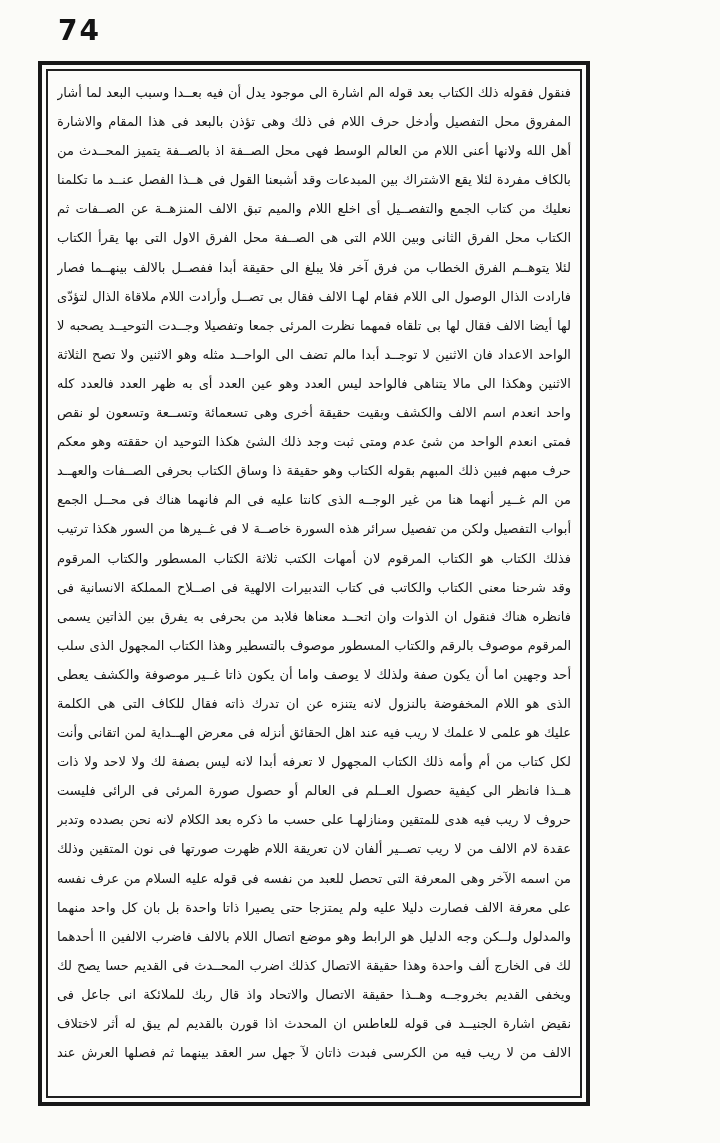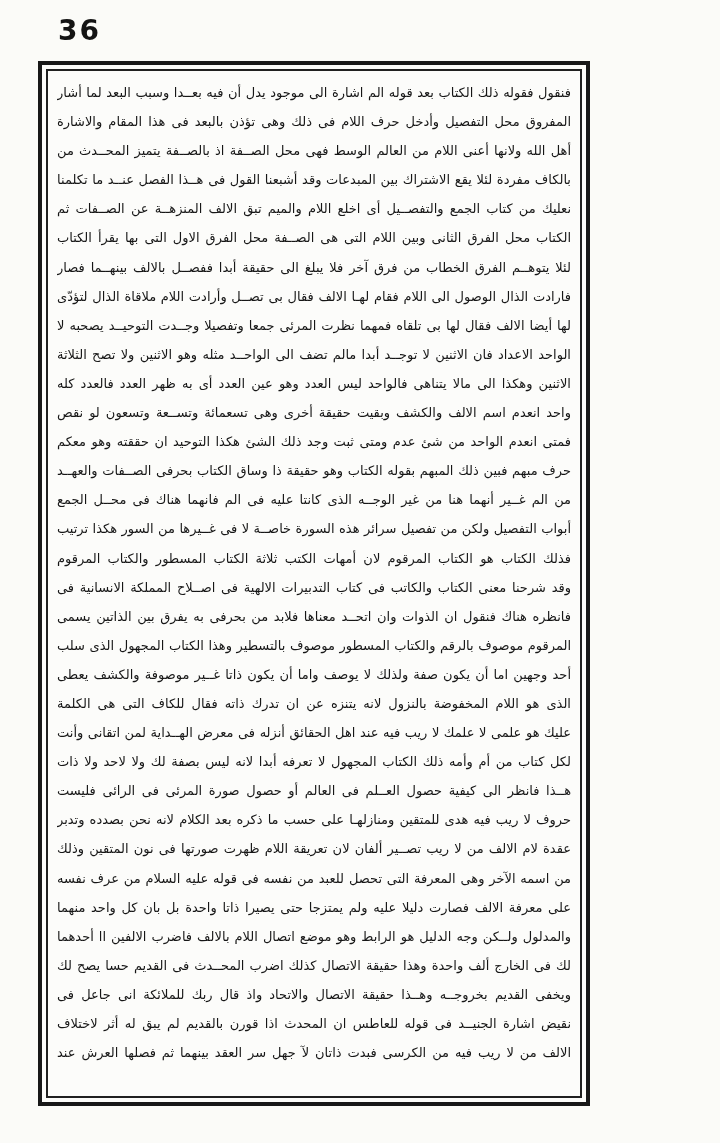--- a/index.html
+++ b/index.html
@@ -51,21 +51,21 @@
     color: #161616;
     text-align: justify;
     text-align-last: justify;
     overflow: hidden;
     word-spacing: 0.3px;
   }
 </style>
 </head>
 <body>
 
-<div class="page-number">36</div>
+<div class="page-number">74</div>
 
 <div class="frame-outer">
   <div class="frame-inner">
     <div class="text-block">
         <div class="text-line">فنقول فقوله ذلك الكتاب بعد قوله الم اشارة الى موجود يدل أن فيه بعــدا وسبب البعد لما أشار الى الكتاب وهو</div>
         <div class="text-line">المفروق محل التفصيل وأدخل حرف اللام فى ذلك وهى تؤذن بالبعد فى هذا المقام والاشارة نداء على رأس البعد عنــد</div>
         <div class="text-line">أهل الله ولانها أعنى اللام من العالم الوسط فهى محل الصــفة اذ بالصــفة يتميز المحــدث من القديم وخص خطاب المفرد</div>
         <div class="text-line">بالكاف مفردة لئلا يقع الاشتراك بين المبدعات وقد أشبعنا القول فى هــذا الفصل عنــد ما تكلمنا على قوله تعالى اخلع</div>
         <div class="text-line">نعليك من كتاب الجمع والتفصــيل أى اخلع اللام والميم تبق الالف المنزهــة عن الصــفات ثم حال بين الذال الذى هو</div>
         <div class="text-line">الكتاب محل الفرق الثانى وبين اللام التى هى الصــفة محل الفرق الاول التى بها يقرأ الكتاب بالالف التى هى محل الجمع</div>

